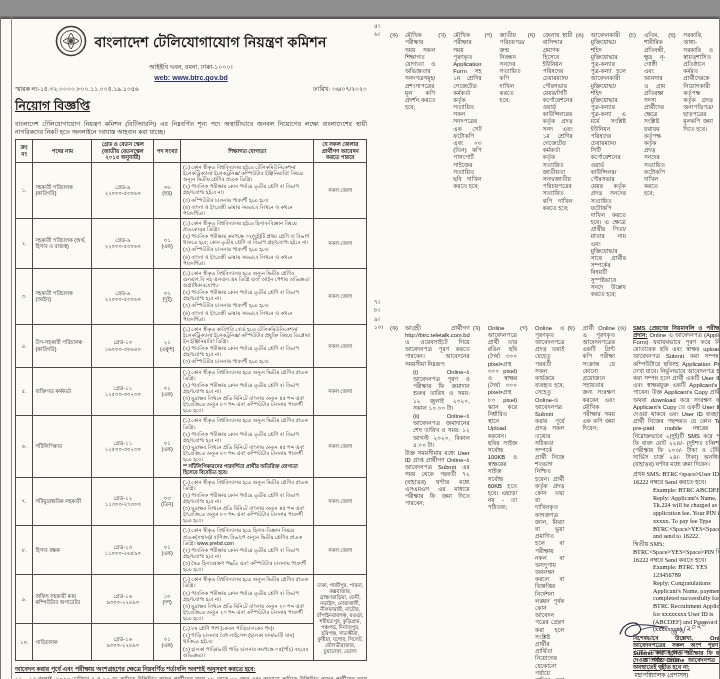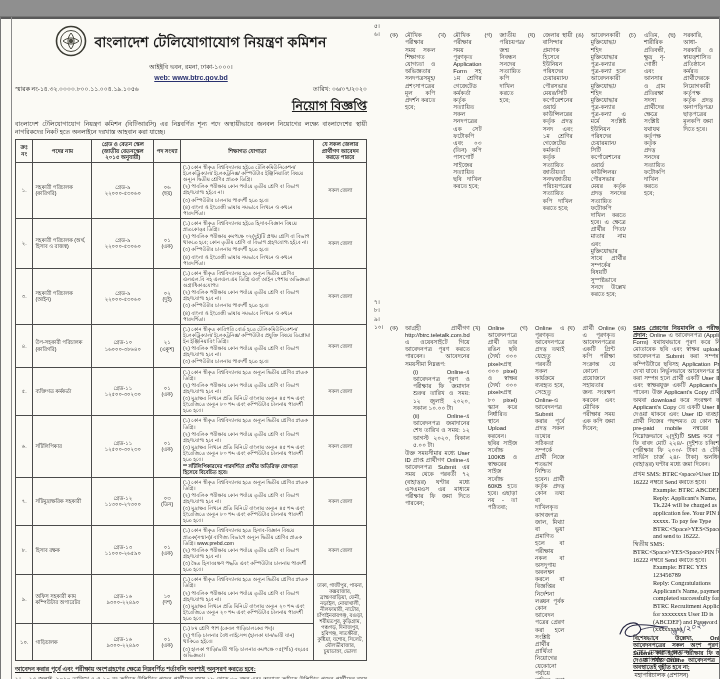--- a/index.html
+++ b/index.html
@@ -11,21 +11,21 @@
   .columns{display:flex;gap:7px;padding:6px 6px 4px 14px;box-sizing:border-box;}
   .col-left{width:352px;flex:none;}
   .col-right{flex:1;min-width:0;font-size:5.8px;line-height:1.24;text-align:justify;padding-bottom:70px;}
 
   
   .org-row{display:flex;align-items:center;justify-content:center;gap:7px;margin-top:2px;}
   .org-name{font-size:14px;font-weight:bold;letter-spacing:.2px;}
   .addr{text-align:center;font-size:6.2px;margin-top:1px;}
   .web{text-align:center;font-size:7px;font-weight:bold;text-decoration:underline;color:#28306e;margin-top:1px;}
   .memo-row{display:flex;justify-content:space-between;font-size:6.1px;margin-top:3px;}
-  .doc-title{text-align:right;font-size:12.5px;font-weight:bold;text-decoration:underline;margin:2px 0 3px;}
+  .doc-title{text-align:left;font-size:12.5px;font-weight:bold;text-decoration:underline;margin:2px 0 3px;}
   .intro{font-size:6.2px;line-height:1.3;text-align:justify;}
 
   
   table.posts{border-collapse:collapse;width:100%;margin-top:3px;font-size:5.3px;line-height:1.18;}
   table.posts th,table.posts td{border:1px solid #4a4a4a;padding:1px 2px;vertical-align:middle;}
   table.posts th{font-weight:bold;text-align:center;font-size:5.5px;line-height:1.2;}
   td.sl{text-align:center;width:13px;}
   td.post{text-align:left;width:58px;}
   td.grade{text-align:center;width:60px;}
   td.count{text-align:center;width:23px;}

